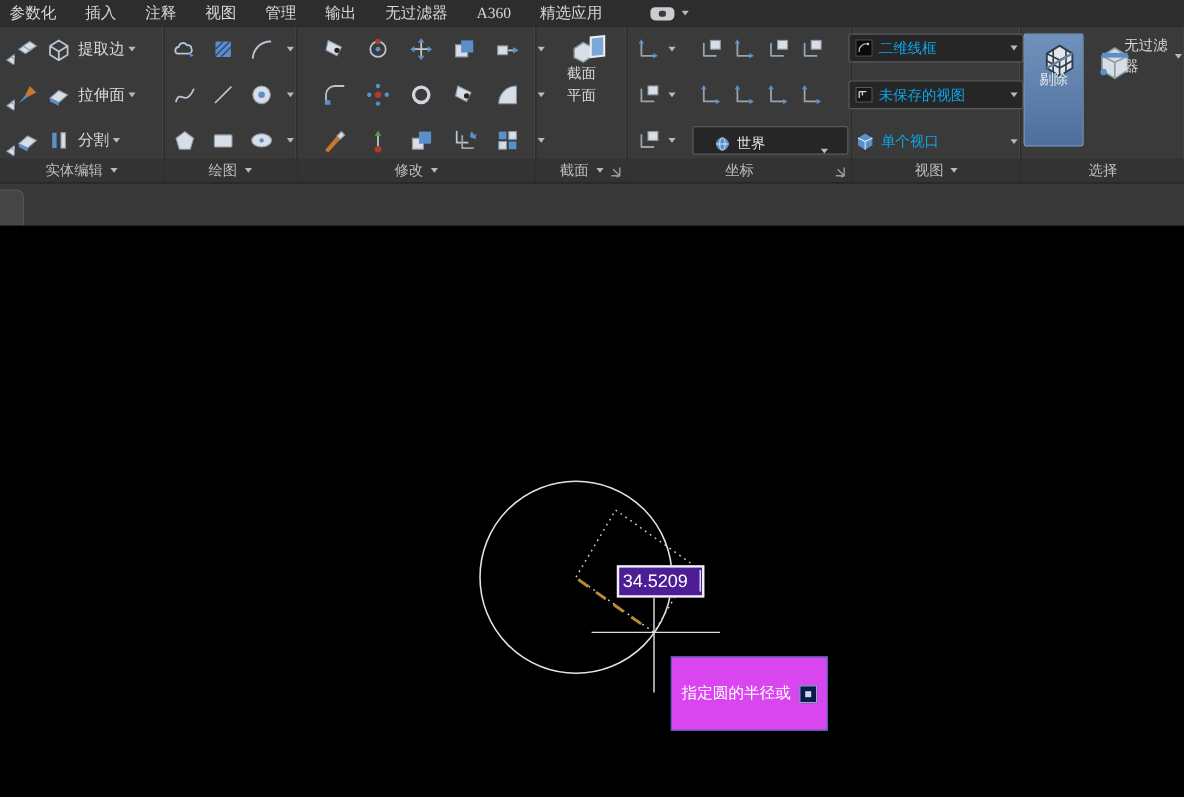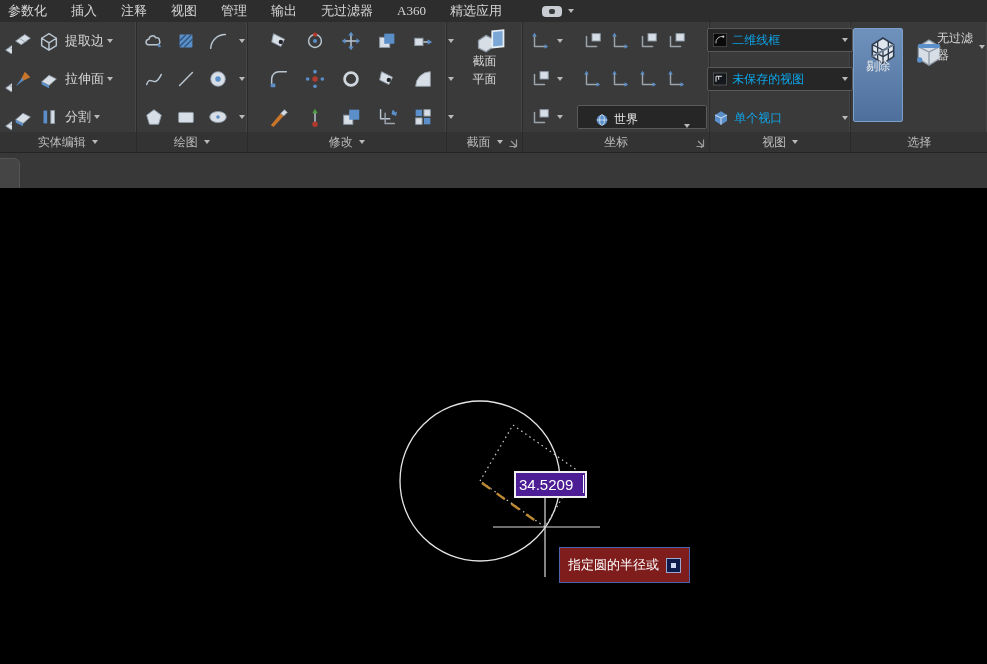--- a/index.html
+++ b/index.html
@@ -56,22 +56,22 @@
   .filetabs{position:absolute;left:0;top:152px;width:987px;height:36px;background:#383838;
             border-top:1px solid #242424;border-bottom:2px solid #4a4a4a;}
   .tabstub{position:absolute;left:-12px;top:5px;width:30px;height:31px;background:#454545;
            border-radius:6px 6px 0 0;border:1px solid #555;}
   
   .canvas{position:absolute;left:0;top:188px;width:987px;height:476px;background:#000;}
   .dyninput{position:absolute;left:514px;top:437px;width:66px;height:23px;background:#4c1d95;
             border:2px solid #f0f0f0;color:#fff;font-size:15px;line-height:23px;padding-left:3px;
             font-family:"Liberation Sans","DejaVu Sans",sans-serif;margin-top:34px;}
   .dyninput::after{content:"";position:absolute;right:1px;top:2px;width:1px;height:18px;background:#fff;}
-  .prompt{position:absolute;left:559px;top:547px;height:26px;background:#7f1d1d;border:1px solid #4a63ae;
-          color:#fff;font-size:13px;display:flex;align-items:center;padding:4px 8px;gap:7px;}
+  .prompt{position:absolute;left:559px;top:547px;height:26px;background:#d946ef;border:1px solid #4a63ae;
+          color:#fff;font-size:13px;display:flex;align-items:center;padding:17px 8px;gap:7px;}
   .prompt .pbtn{width:13px;height:13px;background:#0d1b4a;border:1px solid #9aa7cf;display:flex;
                 align-items:center;justify-content:center;}
   .prompt .pbtn::after{content:"";width:5px;height:5px;background:#cfd8f0;}
 </style>
 </head>
 <body>
 
 <svg width="0" height="0" style="position:absolute">
   <defs>
     <symbol id="s-cube" viewBox="0 0 24 24">

